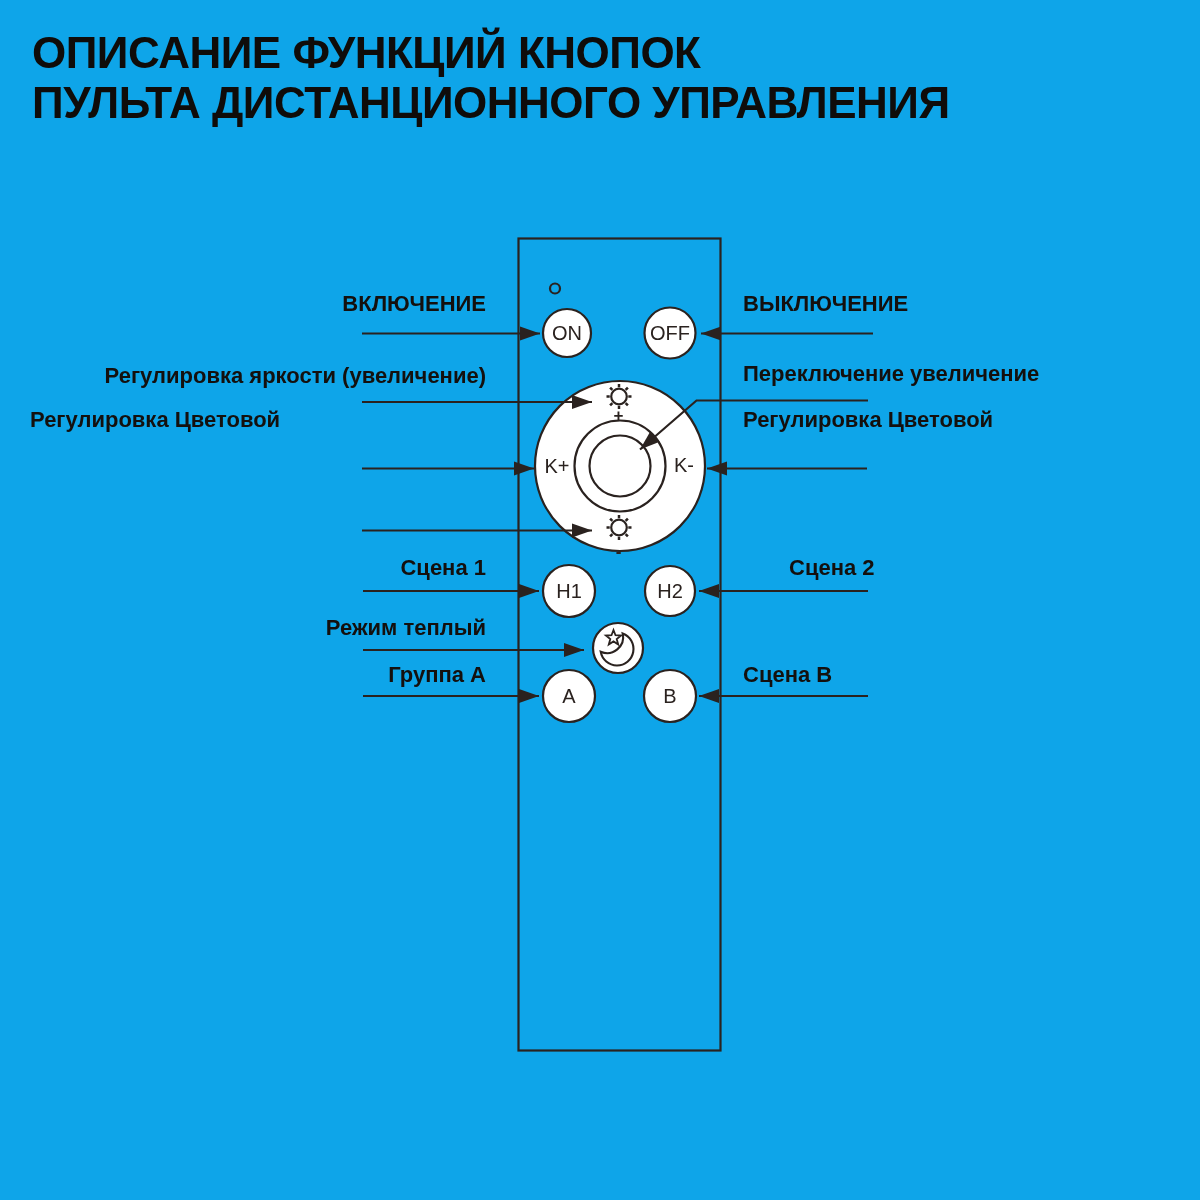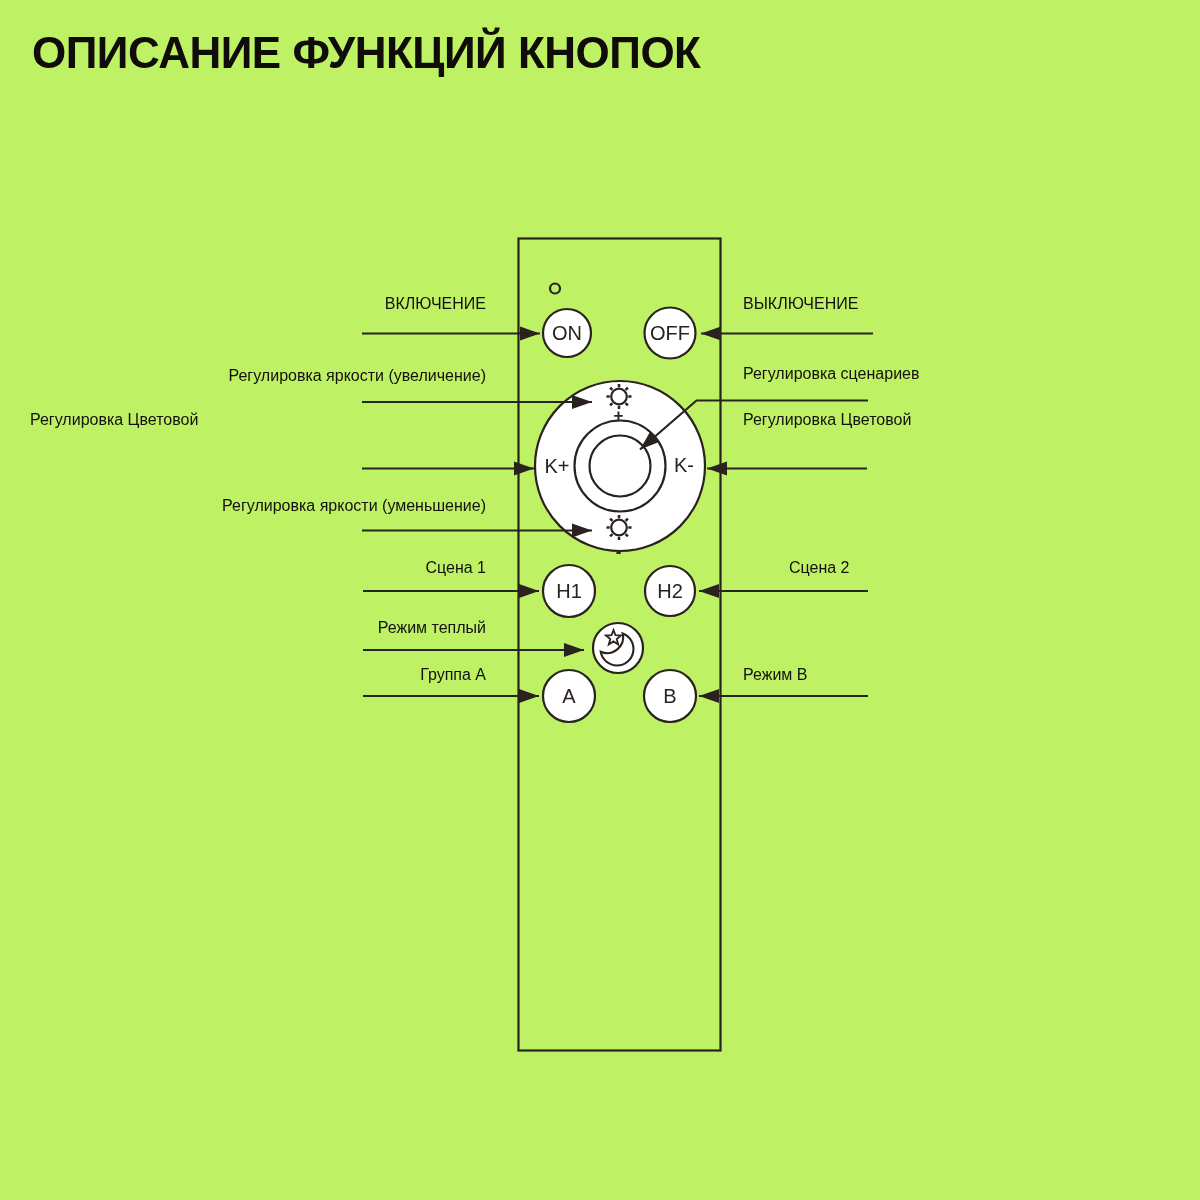--- a/index.html
+++ b/index.html
@@ -1,45 +1,46 @@
 <!DOCTYPE html>
 <html><head>
 <meta charset="utf-8">
 <style>
   html,body{margin:0;padding:0;background:#ffffff;}
   .page{
-    position:relative;width:1200px;height:1200px;background:#bef264;overflow:hidden;
+    position:relative;width:1200px;height:1200px;background:#0ea5e9;overflow:hidden;
     font-family:"Liberation Sans", sans-serif;color:#14100e;
   }
   .title{
     position:absolute;left:32px;top:28px;
     font-size:44px;line-height:50px;font-weight:bold;letter-spacing:-0.5px;
     color:#0f0c0a;white-space:nowrap;
   }
   .lbl{
-    position:absolute;font-size:16px;line-height:27px;font-weight:normal;
+    position:absolute;font-size:22px;line-height:27px;font-weight:bold;
     color:#14100e;white-space:nowrap;
   }
   .align-r{text-align:right;}
   svg.diagram{position:absolute;left:0;top:0;}
   .ln{stroke:#2a221f;fill:none;stroke-width:2.2;}
   .fillw{fill:#ffffff;}
   svg text{
     font-family:"Liberation Sans", sans-serif;fill:#2a221f;
     font-size:20px;
   }
   svg text.sym{font-weight:bold;font-size:17px;}
 </style>
 </head>
 <body>
 
 <div class="page">
 
   <div class="title">
     <div>ОПИСАНИЕ ФУНКЦИЙ КНОПОК</div>
+    <div>ПУЛЬТА ДИСТАНЦИОННОГО УПРАВЛЕНИЯ</div>
   </div>
 
   <svg class="diagram" width="1200" height="1200" viewBox="0 0 1200 1200">
     <defs>
       <marker id="arr" markerUnits="userSpaceOnUse" markerWidth="22" markerHeight="16" refX="20" refY="7.5" orient="auto">
         <path d="M0,0.5 L20,7.5 L0,14.5 Z" fill="#2a221f"></path>
       </marker>
     </defs>
 
     <rect class="ln" x="518.5" y="238.5" width="202" height="812" stroke-width="2.6"></rect>
@@ -131,26 +132,25 @@
     <line class="ln" x1="867" y1="468.5" x2="707" y2="468.5" marker-end="url(#arr)"></line>
     <line class="ln" x1="868" y1="591" x2="699" y2="591" marker-end="url(#arr)"></line>
     <line class="ln" x1="868" y1="696" x2="699" y2="696" marker-end="url(#arr)"></line>
   </svg>
 
   <div class="lbl align-r" style="right:714px;top:290px;">ВКЛЮЧЕНИЕ</div>
   <div class="lbl align-r" style="right:714px;top:362px;">Регулировка яркости (увеличение)</div>
   <div class="lbl" style="left:30px;top:406px;">
     <div>Регулировка Цветовой</div>
   </div>
-  <div class="lbl align-r" style="right:714px;top:492px;">Регулировка яркости (уменьшение)</div>
   <div class="lbl align-r" style="right:714px;top:554px;">Сцена 1</div>
   <div class="lbl align-r" style="right:714px;top:614px;">Режим теплый</div>
   <div class="lbl align-r" style="right:714px;top:661px;">Группа А</div>
 
   <div class="lbl" style="left:743px;top:290px;">ВЫКЛЮЧЕНИЕ</div>
-  <div class="lbl" style="left:743px;top:360px;">Регулировка сценариев</div>
+  <div class="lbl" style="left:743px;top:360px;">Переключение увеличение</div>
   <div class="lbl" style="left:743px;top:406px;">
     <div>Регулировка Цветовой</div>
   </div>
   <div class="lbl" style="left:743px;top:554px;margin-left:46px;">Сцена 2</div>
-  <div class="lbl" style="left:743px;top:661px;">Режим В</div>
+  <div class="lbl" style="left:743px;top:661px;">Сцена В</div>
 
 </div>
 
 </body></html>

